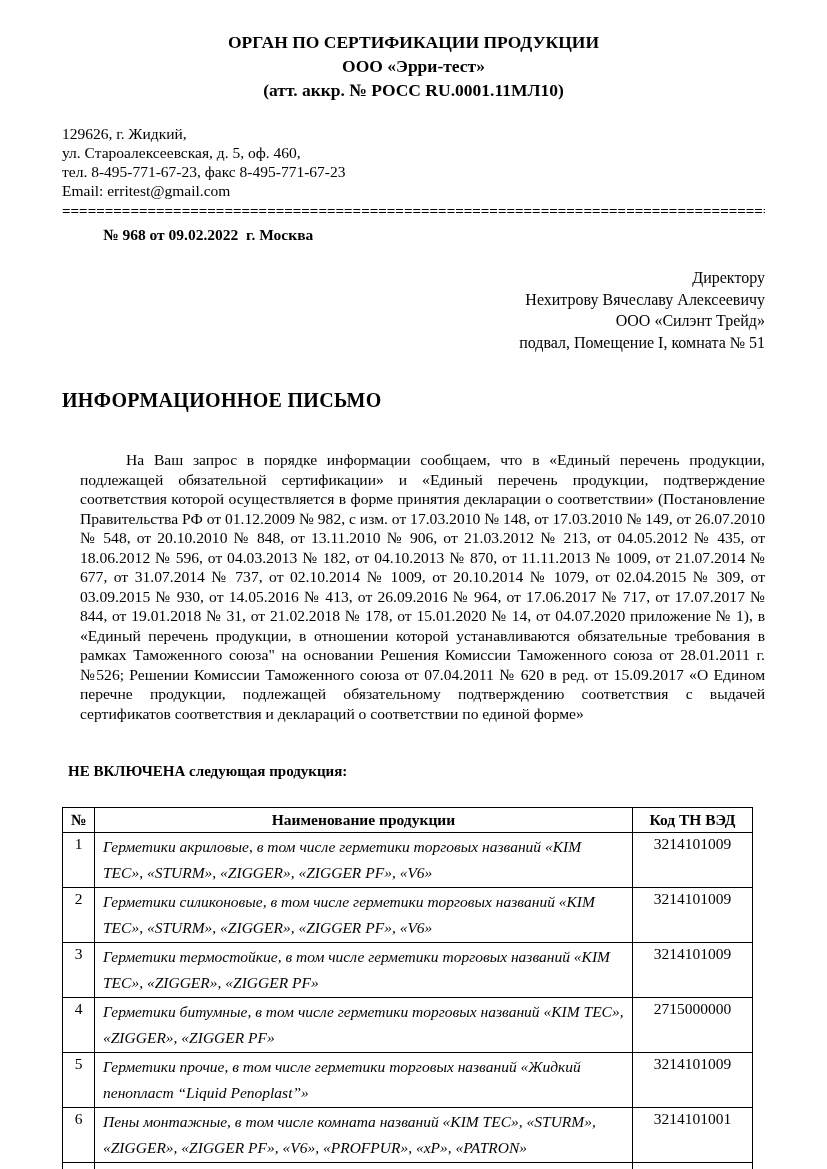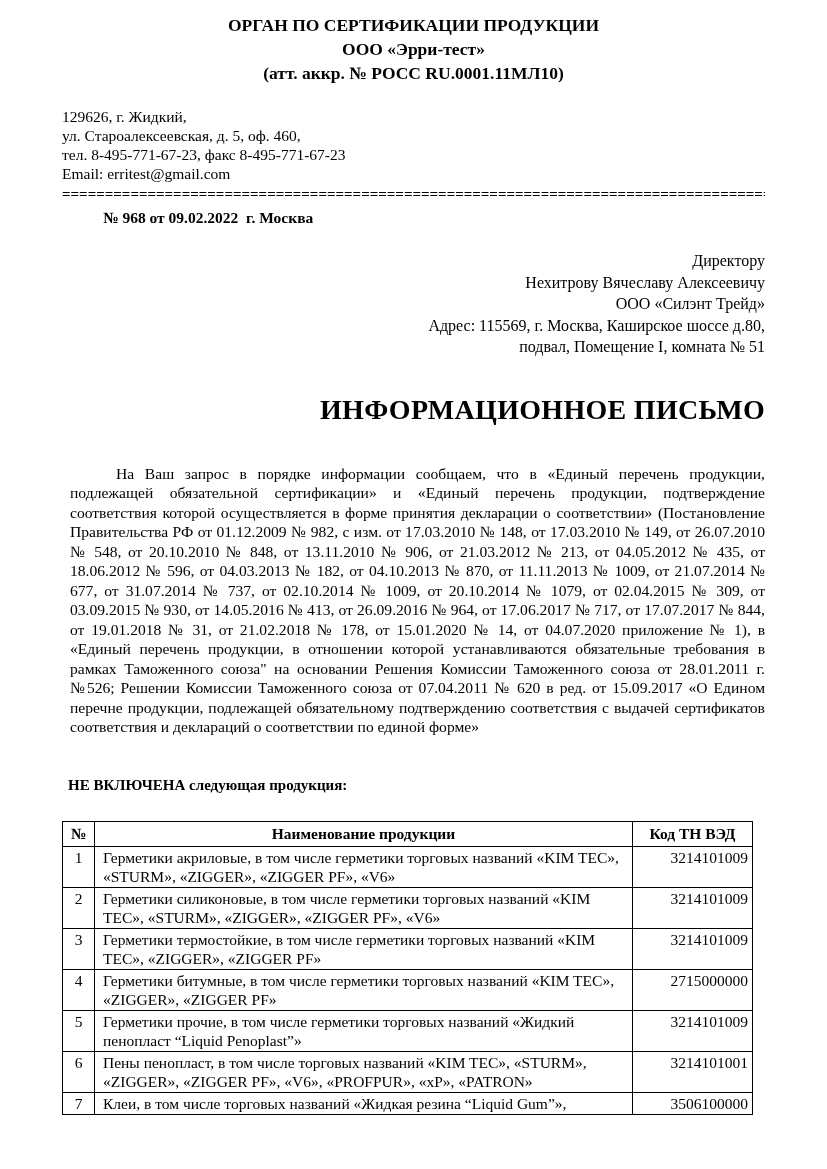--- a/index.html
+++ b/index.html
@@ -1,44 +1,44 @@
 <!DOCTYPE html>
 <html lang="ru"><head>
 <meta charset="utf-8">
 <style>
   html, body { margin:0; padding:0; background:#e8e8e8; }
   .page {
     width:827px; height:1169px; box-sizing:border-box;
     margin:0 auto; background:#ffffff; color:#000;
-    padding:13px 62px 0 62px; overflow:hidden;
+    padding:30px 62px 0 62px; overflow:hidden;
     font-family:"Liberation Serif","DejaVu Serif",serif;
   }
   .letterhead { text-align:center; font-weight:bold; font-size:17.5px; line-height:24px; }
   .addr { margin-top:22px; font-size:15.5px; line-height:19px; }
   .divider {
     margin-top:4px; font-weight:bold; font-size:15px; line-height:15px;
     white-space:nowrap; overflow:hidden; width:100%;
   }
   .refline { margin:7px 0 0 41px; font-weight:bold; font-size:15.5px; white-space:pre-wrap; }
   .recipient { margin-top:23px; text-align:right; font-size:16px; line-height:21.5px; }
-  .title { margin:36px 0 0 0; text-align:right; font-size:28px; font-weight:bold; letter-spacing:0.3px; }
+  .title { margin:36px 0 0 0; text-align:left; font-size:20px; font-weight:bold; letter-spacing:0.3px; }
   .body-par {
-    margin:38px 0 0 8px; text-align:justify; text-indent:46px;
+    margin:38px 0 0 18px; text-align:justify; text-indent:46px;
     font-size:15.6px; line-height:19.5px;
   }
   .not-included { margin:38px 0 0 6px; font-weight:bold; font-size:15px; line-height:20px; }
   table.products {
     margin-top:26px; width:690px; border-collapse:collapse;
     font-size:15.5px; table-layout:fixed;
   }
   .products th, .products td { border:1px solid #000; vertical-align:top; }
   .products th { font-weight:bold; text-align:center; padding:2px 4px; line-height:20px; }
   .products td.c-num  { width:30px; text-align:center; padding:1px 2px; line-height:19px; }
-  .products td.c-name { padding:1px 8px; line-height:19px; }
-  .products td.c-code { width:120px; text-align:right; padding:1px 4px; line-height:19px; }
+  .products td.c-name { padding:1px 8px; line-height:26px;font-style:italic; }
+  .products td.c-code { width:120px; text-align:center; padding:1px 4px; line-height:19px; }
   .products col.w-num  { width:32px; }
   .products col.w-name { width:538px; }
   .products col.w-code { width:120px; }
 </style>
 </head>
 <body>
 
 <div class="page">
 
   <header class="letterhead">
@@ -55,21 +55,20 @@
   </div>
 
   <div class="divider">====================================================================================</div>
 
   <div class="refline">№ 968 от 09.02.2022  г. Москва</div>
 
   <div class="recipient">
     <div>Директору</div>
     <div>Нехитрову Вячеславу Алексеевичу</div>
     <div>ООО «Силэнт Трейд»</div>
-    <div>Адрес: 115569, г. Москва, Каширское шоссе д.80,</div>
     <div>подвал, Помещение I, комната № 51</div>
   </div>
 
   <h1 class="title">ИНФОРМАЦИОННОЕ ПИСЬМО</h1>
 
   <p class="body-par">На Ваш запрос в порядке информации сообщаем, что в «Единый перечень продукции, подлежащей обязательной сертификации» и «Единый перечень продукции, подтверждение соответствия которой осуществляется в форме принятия декларации о соответствии» (Постановление Правительства РФ от 01.12.2009 № 982, с изм. от 17.03.2010 № 148, от 17.03.2010 № 149, от 26.07.2010 № 548, от 20.10.2010 № 848, от 13.11.2010 № 906, от 21.03.2012 № 213, от 04.05.2012 № 435, от 18.06.2012 № 596, от 04.03.2013 № 182, от 04.10.2013 № 870, от 11.11.2013 № 1009, от 21.07.2014 № 677, от 31.07.2014 № 737, от 02.10.2014 № 1009, от 20.10.2014 № 1079, от 02.04.2015 № 309, от 03.09.2015 № 930, от 14.05.2016 № 413, от 26.09.2016 № 964, от 17.06.2017 № 717, от 17.07.2017 № 844, от 19.01.2018 № 31, от 21.02.2018 № 178, от 15.01.2020 № 14,  от 04.07.2020 приложение № 1), в «Единый перечень продукции, в отношении которой устанавливаются обязательные требования в рамках Таможенного союза" на основании Решения Комиссии Таможенного союза от 28.01.2011 г. №526; Решении Комиссии Таможенного союза от 07.04.2011 № 620 в ред. от 15.09.2017 «О Едином перечне продукции, подлежащей обязательному подтверждению соответствия с выдачей сертификатов соответствия и деклараций о соответствии по единой форме»</p>
 
   <div class="not-included">НЕ ВКЛЮЧЕНА следующая продукция:</div>
 
   <table class="products">
@@ -111,21 +110,21 @@
   </tr>
 
   <tr>
     <td class="c-num">5</td>
     <td class="c-name">Герметики прочие, в том числе герметики торговых названий «Жидкий пенопласт “Liquid Penoplast”»</td>
     <td class="c-code">3214101009</td>
   </tr>
 
   <tr>
     <td class="c-num">6</td>
-    <td class="c-name">Пены пенопласт, в том числе торговых названий «KIM TEC», «STURM», «ZIGGER», «ZIGGER PF», «V6», «PROFPUR», «xP», «PATRON»</td>
+    <td class="c-name">Пены монтажные, в том числе комната названий «KIM TEC», «STURM», «ZIGGER», «ZIGGER PF», «V6», «PROFPUR», «xP», «PATRON»</td>
     <td class="c-code">3214101001</td>
   </tr>
 
   <tr>
     <td class="c-num">7</td>
     <td class="c-name">Клеи, в том числе торговых названий «Жидкая резина “Liquid Gum”»,</td>
     <td class="c-code">3506100000</td>
   </tr>
 </tbody>
   </table>

